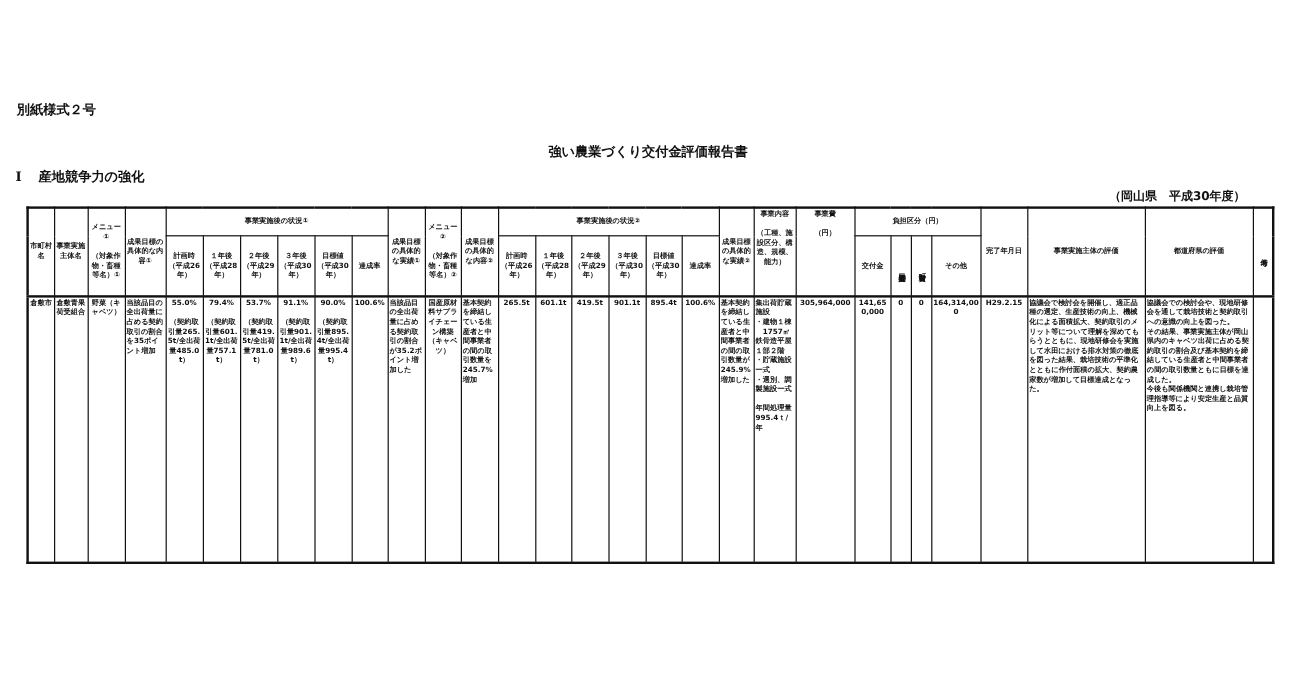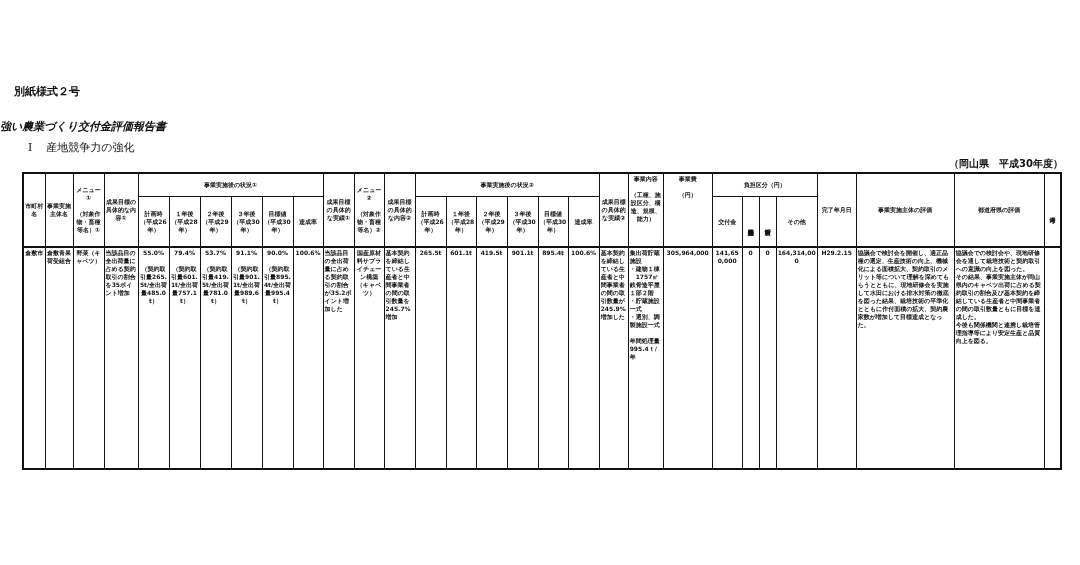--- a/index.html
+++ b/index.html
@@ -1,22 +1,22 @@
 <!DOCTYPE html>
 <html><head>
 <meta charset="utf-8">
 <style>
   html, body { margin:0; padding:0; background:#ffffff; }
   body { width:1080px; height:565px; position:relative; overflow:hidden;
          font-family: "DejaVu Sans", "Liberation Sans", sans-serif; color:#111; }
   .form-no { position:absolute; left:14px; top:84px; font-size:11px; font-weight:bold; }
-  .doc-title { position:absolute; left:0; width:1080px; top:119px; text-align:left; font-size:11px; font-weight:bold;font-style:italic; }
-  .section { position:absolute; left:28px; top:140px; font-size:11px; font-weight:normal; }
+  .doc-title { position:absolute; left:0; width:1080px; top:119px; text-align:center; font-size:11px; font-weight:bold; }
+  .section { position:absolute; left:13px; top:140px; font-size:11px; font-weight:bold; }
   .section .num { margin-right:14px; font-family:"DejaVu Serif", serif; }
-  .prefecture { position:absolute; right:17px; top:157px; font-size:10px; font-weight:bold; }
+  .prefecture { position:absolute; right:42px; top:157px; font-size:10px; font-weight:bold; }
   table.report { position:absolute; left:22px; top:172px; border-collapse:collapse; table-layout:fixed; width:1038px; }
   table.report td, table.report th { border:1.3px solid #111; padding:1px 1px; vertical-align:top;
         font-size:6px; line-height:8px; font-weight:bold; word-break:break-all; overflow:hidden; }
   table.report th { vertical-align:middle; text-align:center; height:auto; }
   table.report thead tr.r1 th { height:20px; }
   table.report thead tr.r2 th { height:47px; }
   table.report tbody td { height:218px; }
   table.report { border:2px solid #111; }
   thead { border-bottom:2px solid #111; }
   .center { text-align:center; }

